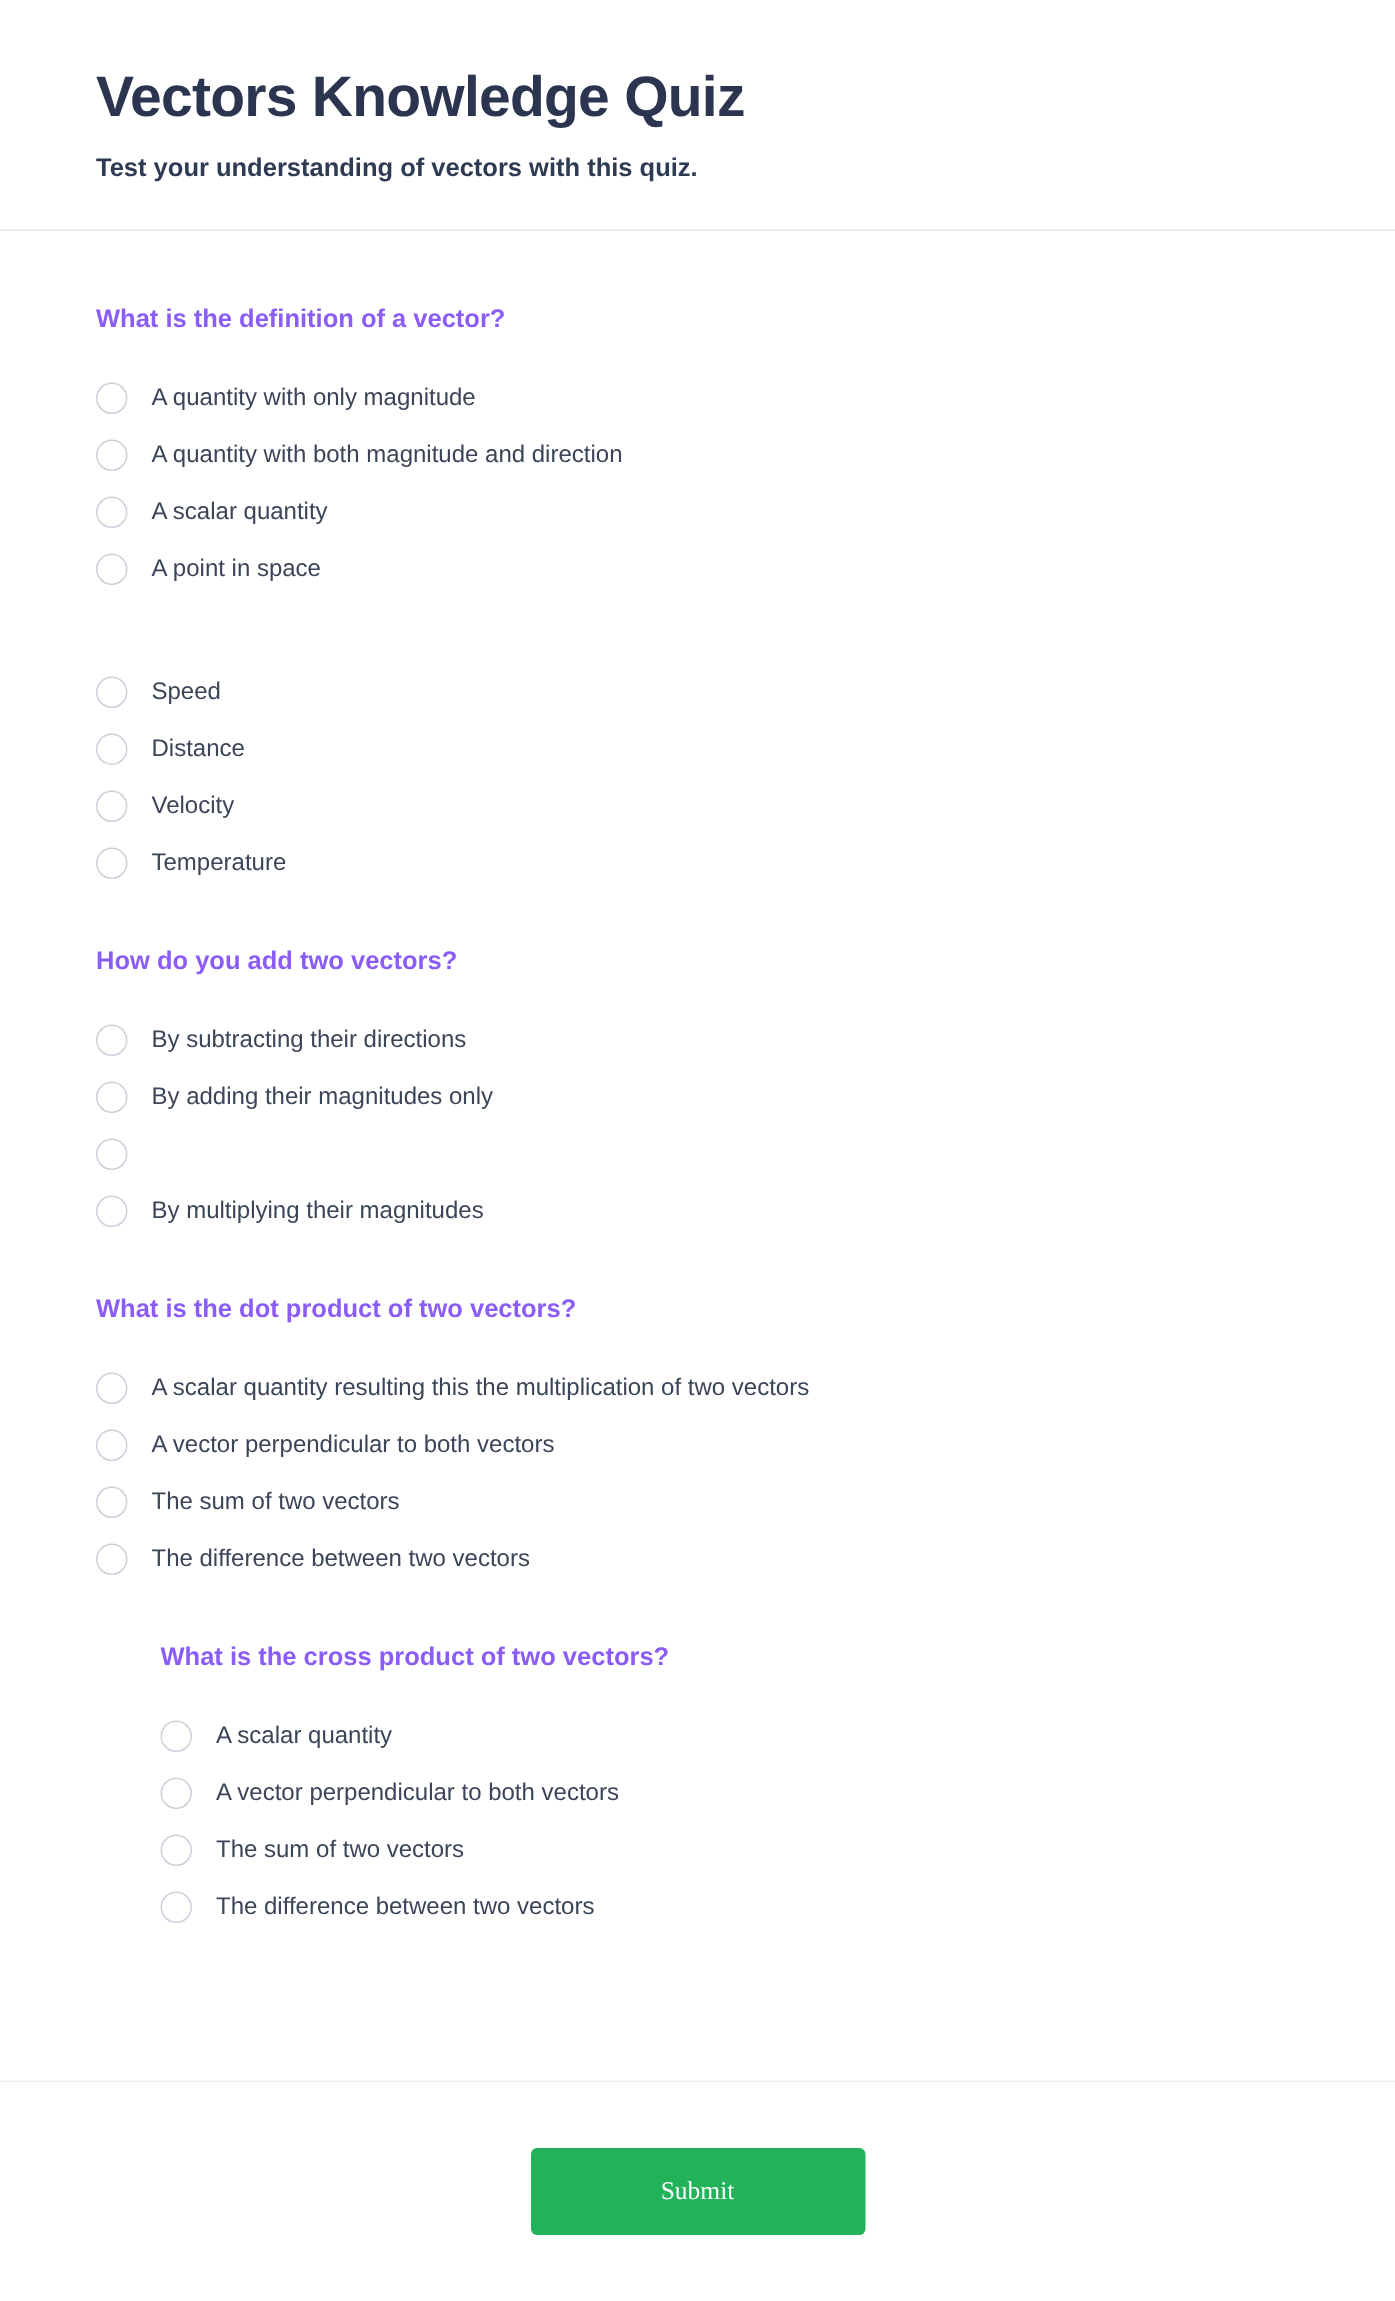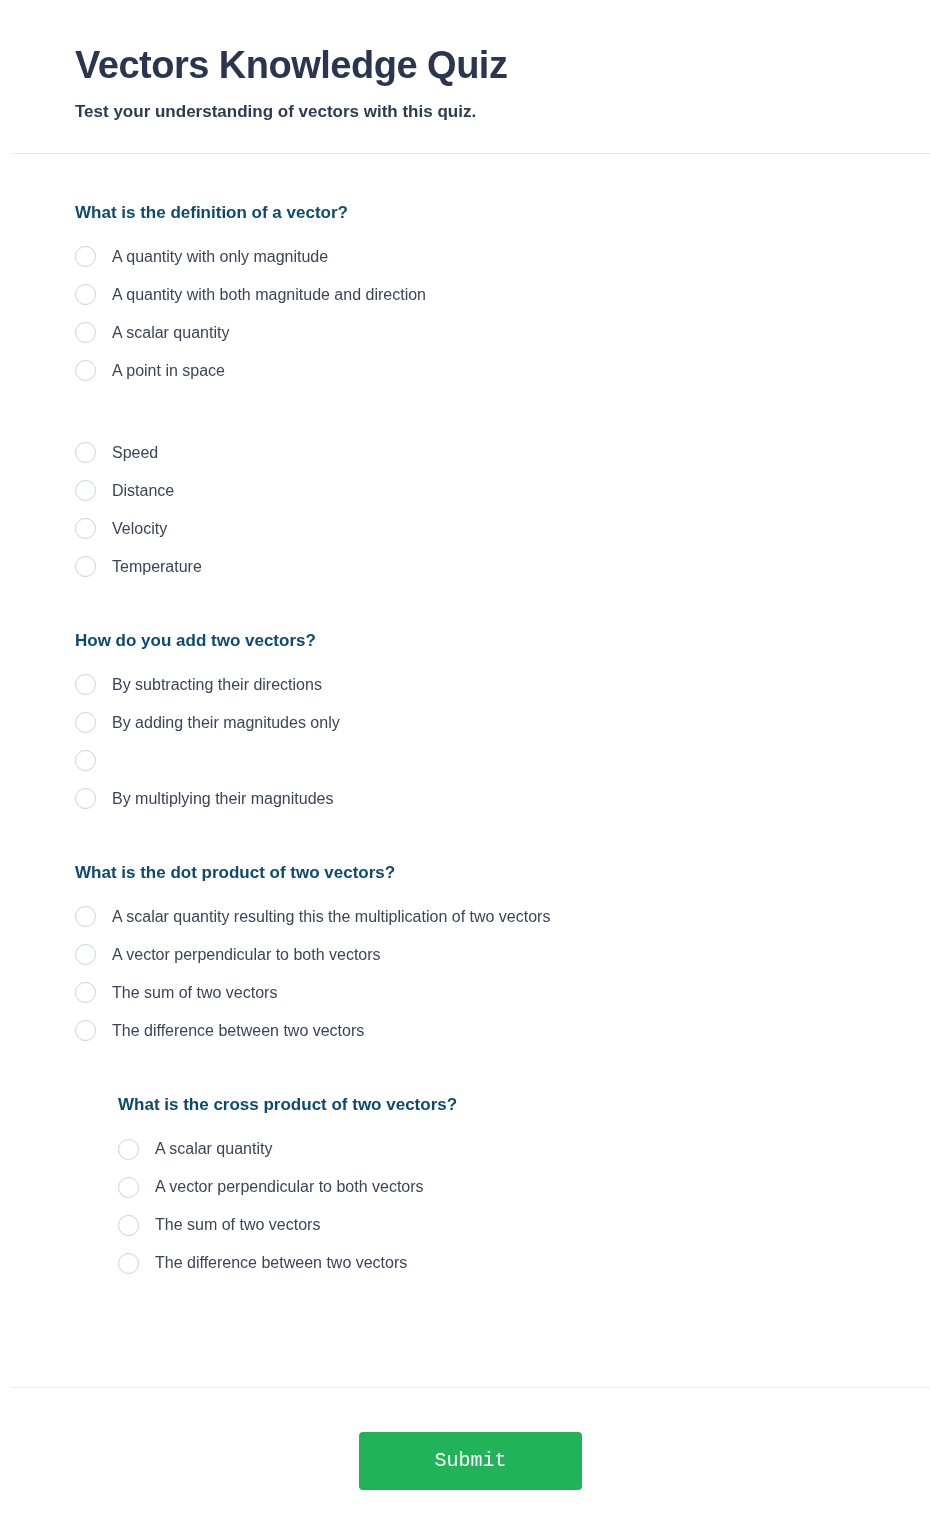--- a/index.html
+++ b/index.html
@@ -15,21 +15,20 @@
     color: #2d3a4e;
     overflow: hidden;
   }
 
   .quiz-page {
     width: 930px;
     height: 1534px;
     display: flex;
     flex-direction: column;
     background: #ffffff;
-    padding-left: 11px;
   }
 
   
   .quiz-header {
     padding: 44px 64px 30px 64px;
     border-bottom: 1px solid #e7e8ef;
   }
   .quiz-title {
     font-size: 38px;
     font-weight: bold;
@@ -57,34 +56,34 @@
     margin-bottom: 44px;
   }
   .question-block:last-child {
     margin-bottom: 0;
     margin-left: 43px;
   }
 
   .question-text {
     font-size: 17px;
     font-weight: bold;
-    color: #0c4a6e;
+    color: #8b5cf6;
     margin: 0 0 14px 0;
     line-height: 1.3;
   }
 
   .options-list {
     list-style: none;
     margin: 0;
     padding: 0;
   }
 
   .option-row {
     display: flex;
-    align-items: center;
+    align-items: flex-end;
     height: 38px;
     cursor: pointer;
   }
 
   .radio-circle {
     flex: 0 0 auto;
     width: 21px;
     height: 21px;
     border: 1.5px solid #cbd0da;
     border-radius: 50%;
@@ -107,22 +106,22 @@
     align-items: center;
     justify-content: center;
     background: #ffffff;
   }
 
   .submit-button {
     width: 223px;
     height: 58px;
     background: #22b35a;
     color: #ffffff;
-    font-size: 20px;
-    font-family: Liberation Mono, monospace;
+    font-size: 17px;
+    font-family: Liberation Serif, serif;
     border: none;
     border-radius: 4px;
     cursor: pointer;
     line-height: 58px;
     text-align: center;
     padding: 0;
   }
 </style>
 </head>
 <body>

